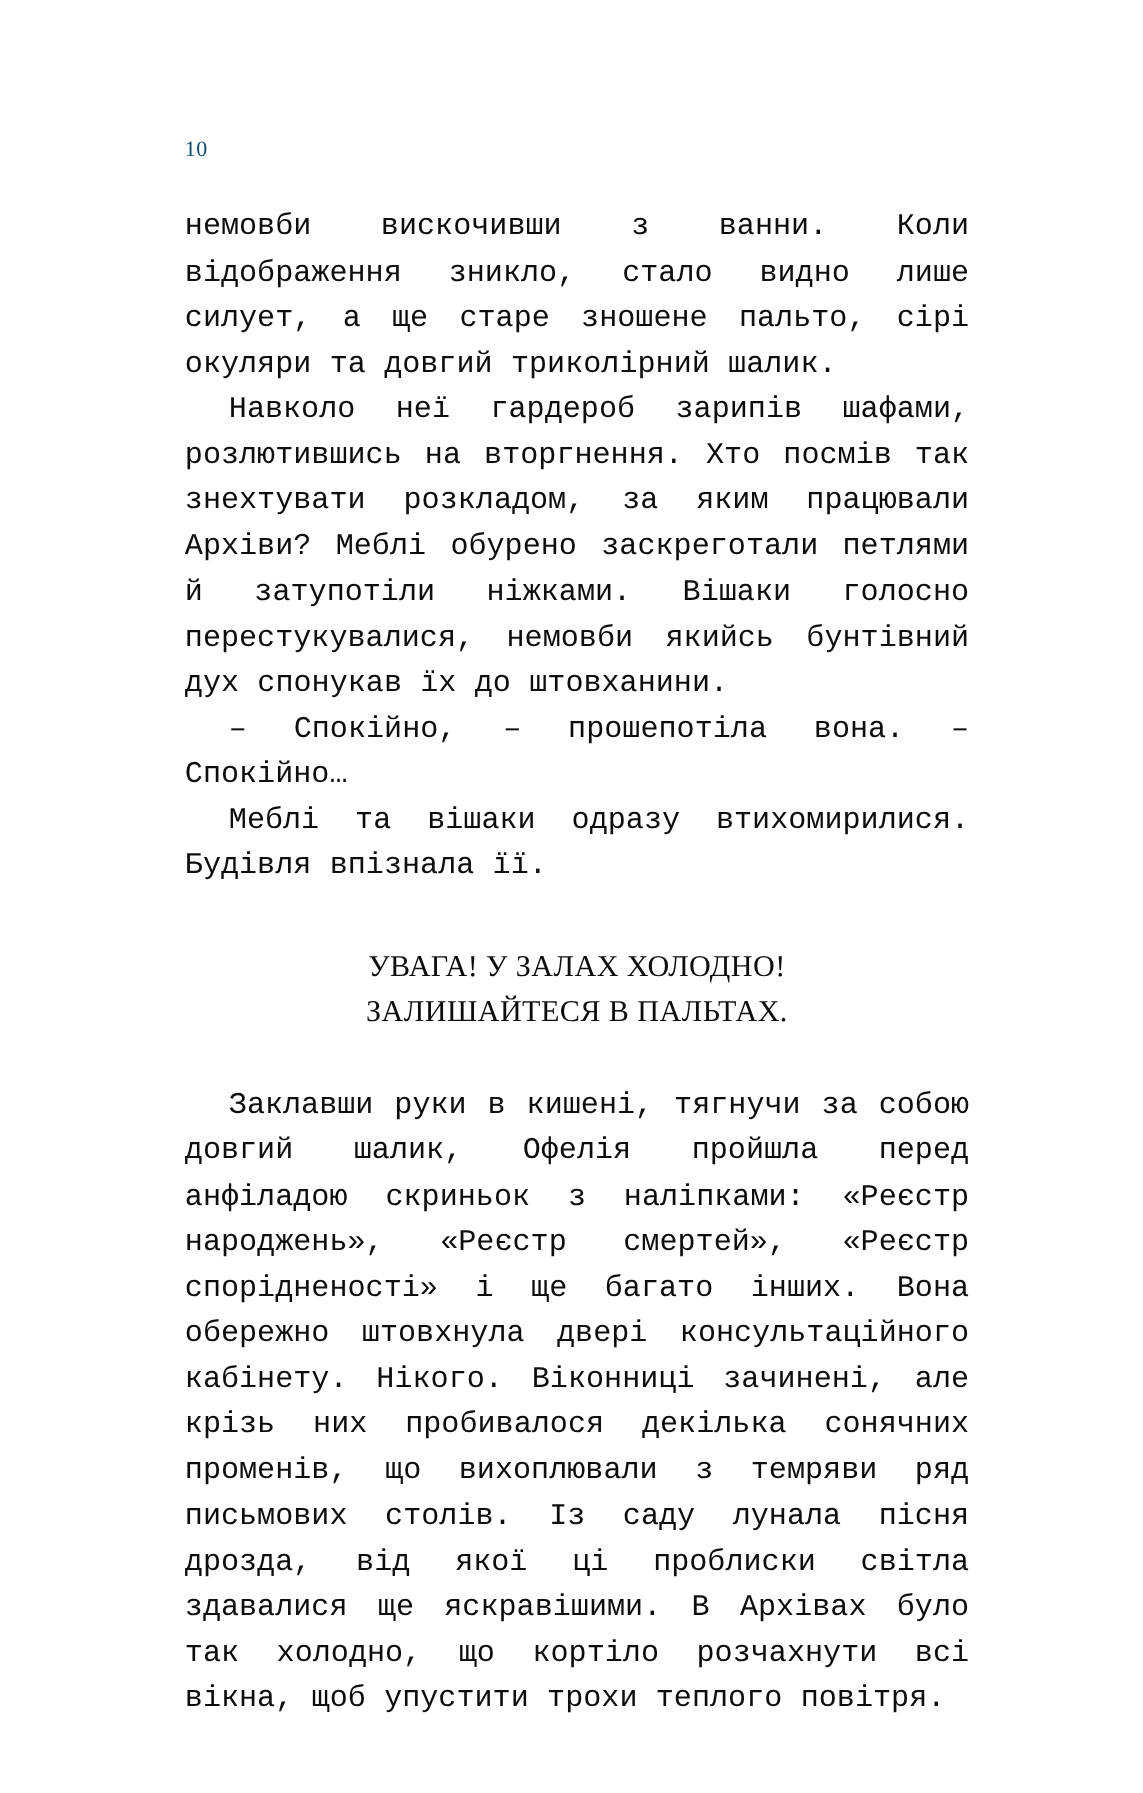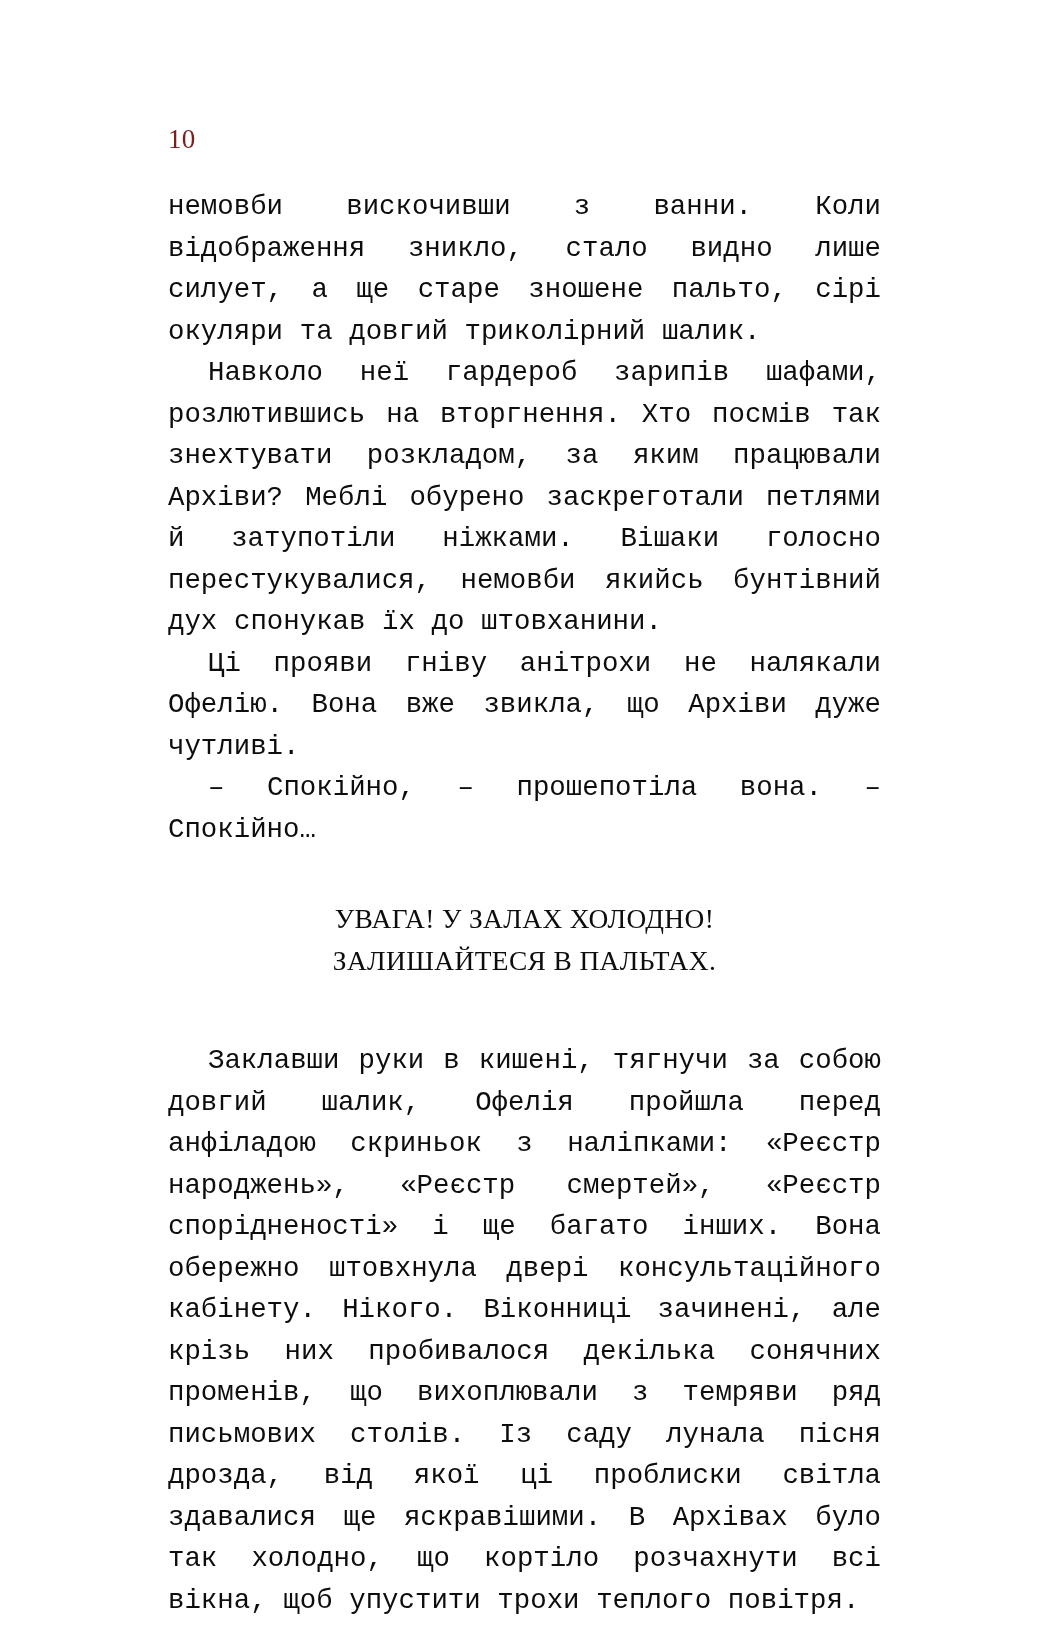--- a/index.html
+++ b/index.html
@@ -14,23 +14,23 @@
     background: #ffffff;
     margin: 0 auto;
     overflow: hidden;
     font-family: "Liberation Serif", "DejaVu Serif", serif;
     color: #0d0d0d;
   }
   .folio {
     position: absolute;
     left: 168px;
     top: 126px;
-    font-size: 27px;
+    font-size: 20px;
     line-height: 1;
-    color: #7f1d1d;
+    color: #0c4a6e;
     letter-spacing: 0.3px;
   }
   .textblock {
     position: absolute;
     left: 168px;
     top: 186px;
     width: 713px;
   }
   p.body {
     margin: 0;
@@ -45,21 +45,21 @@
     font-family: Liberation Mono, monospace;
   }
   p.body.indent {
     text-indent: 40px;
   }
   p.body.last-line-flush {
     text-align-last: left;
   }
   .sign-block {
     margin-top: 49px;
-    margin-bottom: 58px;
+    margin-bottom: 44px;
   }
   .sign-line {
     margin: 0;
     font-size: 27.4px;
     line-height: 41.5px;
     text-align: center;
     letter-spacing: 0.4px;
   }
 </style>
 </head>
@@ -69,24 +69,24 @@
 
   <div class="folio">10</div>
 
   <div class="textblock">
 
     <p class="body last-line-flush">немовби вискочивши з ванни. Коли відображення зник­ло, стало видно лише силует, а ще старе зношене пальто, сірі окуляри та довгий триколірний шалик.</p>
 
 
     <p class="body indent last-line-flush">Навколо неї гардероб зарипів шафами, розлютив­шись на вторгнення. Хто посмів так знехтувати розкла­дом, за яким працювали Архіви? Меблі обурено заскре­готали петлями й затупотіли ніжками. Вішаки голосно перестукувалися, немовби якийсь бунтівний дух спо­нукав їх до штовханини.</p>
 
-    <p class="body indent last-line-flush">Ці прояви гніву анітрохи не налякали Офелію. Вона вже звикла, що Архіви дуже чутливі.</p>
 
     <p class="body indent last-line-flush">– Спокійно, – прошепотіла вона. – Спокійно…</p>
 
+    <p class="body indent last-line-flush">Меблі та вішаки одразу втихомирилися. Будівля впі­знала її.</p>
 
 
     <div class="sign-block">
       <p class="sign-line">УВАГА! У ЗАЛАХ ХОЛОДНО!</p>
       <p class="sign-line">ЗАЛИШАЙТЕСЯ В ПАЛЬТАХ.</p>
     </div>
 
     <p class="body indent last-line-flush">Заклавши руки в кишені, тягнучи за собою довгий шалик, Офелія пройшла перед анфіладою скриньок з на­ліпками: «Реєстр народжень», «Реєстр смертей», «Ре­єстр спорідненості» і ще багато інших. Вона обережно штовхнула двері консультаційного кабінету. Нікого. Віконниці зачинені, але крізь них пробивалося декілька сонячних променів, що вихоплювали з темряви ряд письмових столів. Із саду лунала пісня дрозда, від якої ці проблиски світла здавалися ще яскравішими. В Архі­вах було так холодно, що кортіло розчахнути всі вікна, щоб упустити трохи теплого повітря.</p>
 
 

